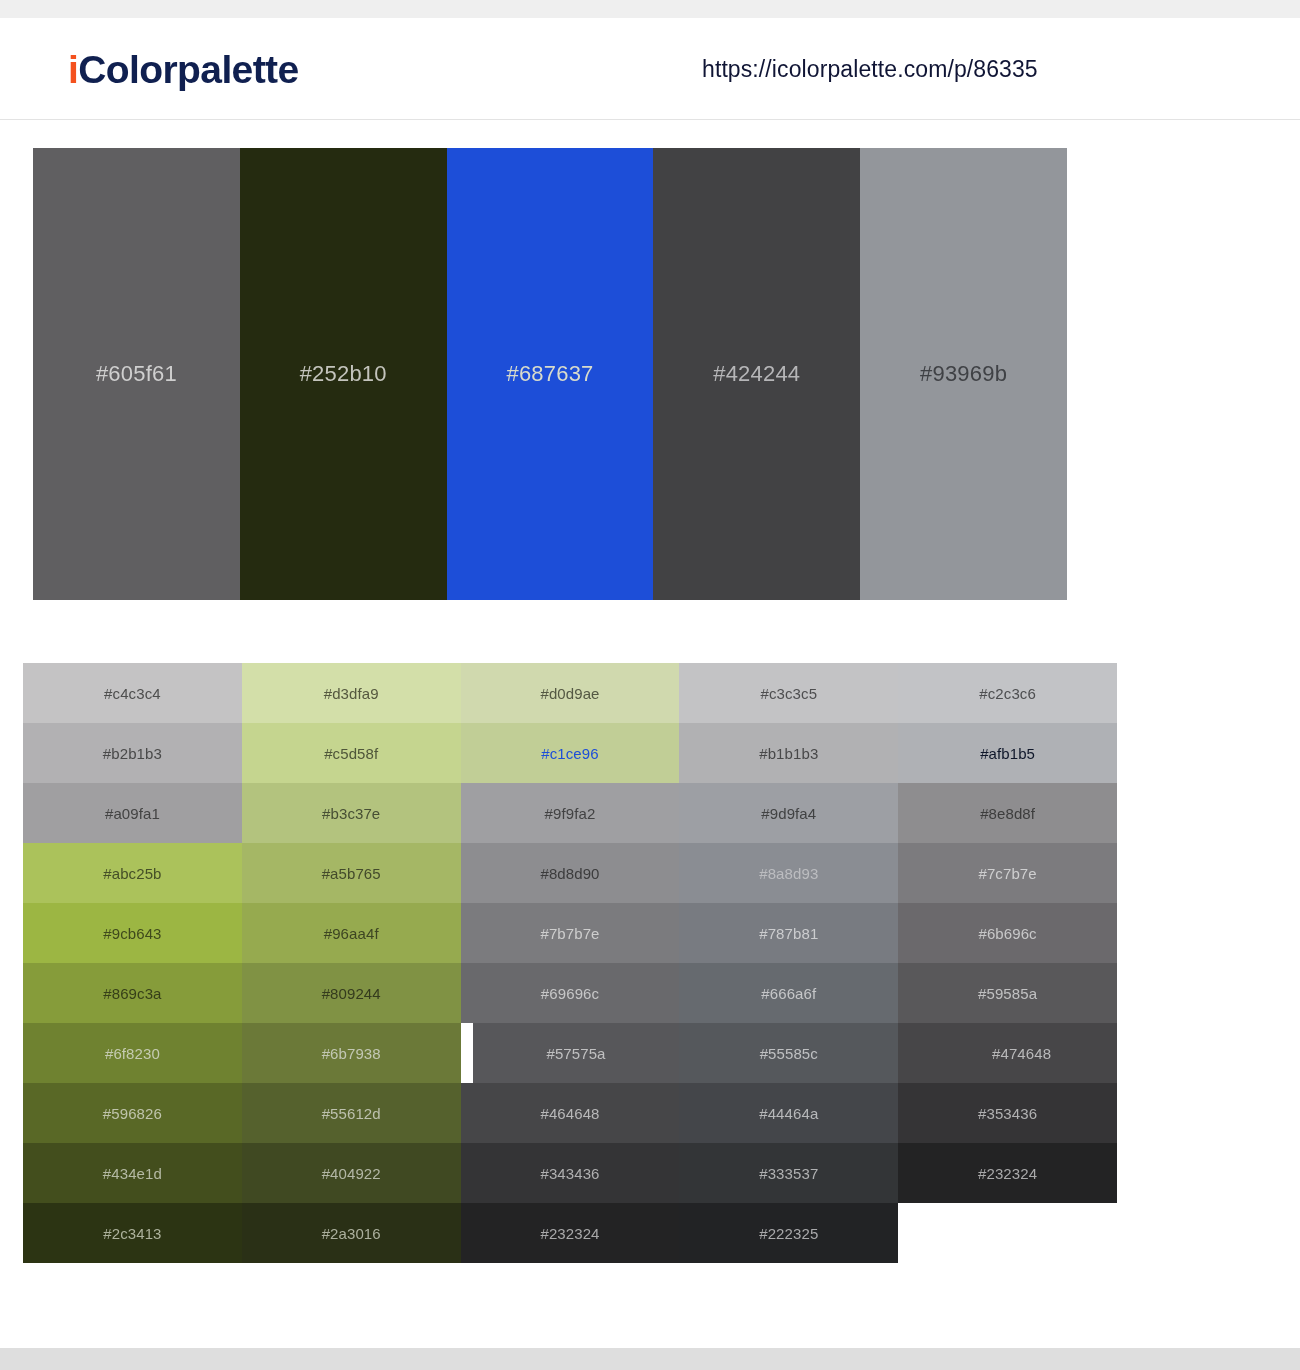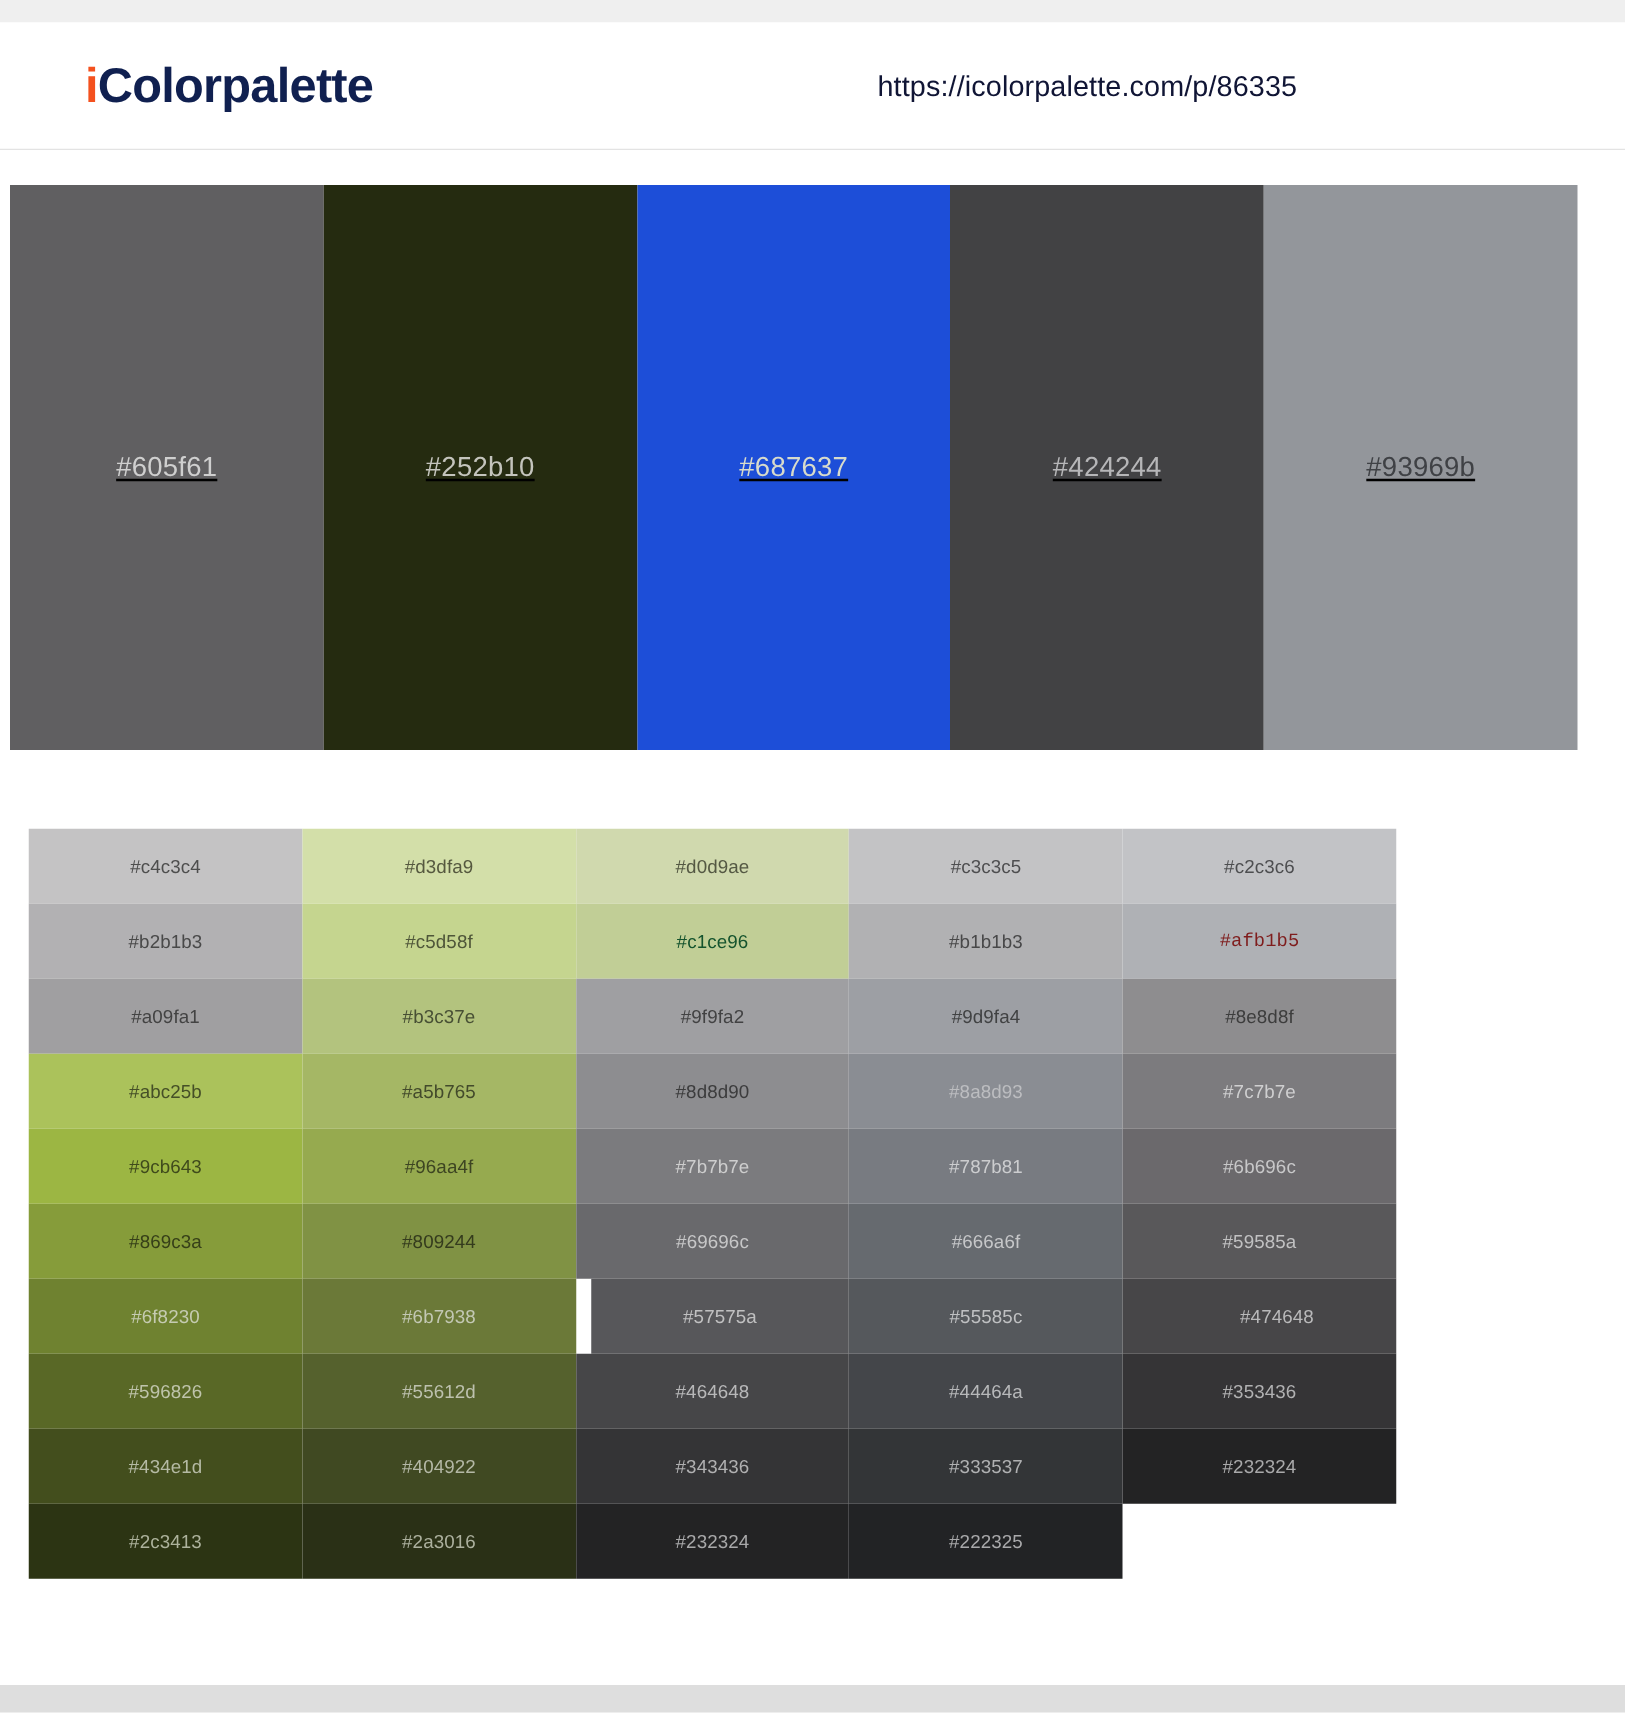--- a/index.html
+++ b/index.html
@@ -48,26 +48,25 @@
     transform: translateY(-50%);
     font-size: 23px;
     color: #101535;
     white-space: nowrap;
     letter-spacing: 0.1px;
   }
 
   
   .main-band {
     position: absolute;
-    left: 8px;
+    left: 33px;
     top: 148px;
-    width: 1254px;
+    width: 1034px;
     height: 452px;
     display: flex;
-    text-decoration: underline;
   }
   .main-swatch {
     flex: 1 1 0;
     position: relative;
     display: flex;
     align-items: center;
     justify-content: center;
   }
   .main-swatch .hex {
     font-size: 22px;
@@ -153,27 +152,27 @@
     <div class="shade-cell" style="background: rgb(194, 195, 198);">
       <span class="hex" style="color: rgb(77, 78, 80);">#c2c3c6</span>
     </div>
     <div class="shade-cell" style="background: rgb(178, 177, 179);">
       <span class="hex" style="color: rgb(73, 73, 73);">#b2b1b3</span>
     </div>
     <div class="shade-cell" style="background: rgb(197, 213, 143);">
       <span class="hex" style="color: rgb(79, 86, 57);">#c5d58f</span>
     </div>
     <div class="shade-cell" style="background: rgb(193, 206, 150);">
-      <span class="hex" style="color: #14532d;">#c1ce96</span>
+      <span class="hex" style="color: #1d4ed8;">#c1ce96</span>
     </div>
     <div class="shade-cell" style="background: rgb(177, 177, 179);">
       <span class="hex" style="color: rgb(72, 72, 73);">#b1b1b3</span>
     </div>
     <div class="shade-cell" style="background: rgb(175, 177, 181);">
-      <span class="hex" style="color: #7f1d1d; font-family: Liberation Mono, monospace;">#afb1b5</span>
+      <span class="hex" style="color: #0f172a;">#afb1b5</span>
     </div>
     <div class="shade-cell" style="background: rgb(160, 159, 161);">
       <span class="hex" style="color: rgb(67, 67, 67);">#a09fa1</span>
     </div>
     <div class="shade-cell" style="background: rgb(179, 195, 126);">
       <span class="hex" style="color: rgb(71, 79, 52);">#b3c37e</span>
     </div>
     <div class="shade-cell" style="background: rgb(159, 159, 162);">
       <span class="hex" style="color: rgb(66, 66, 67);">#9f9fa2</span>
     </div>

